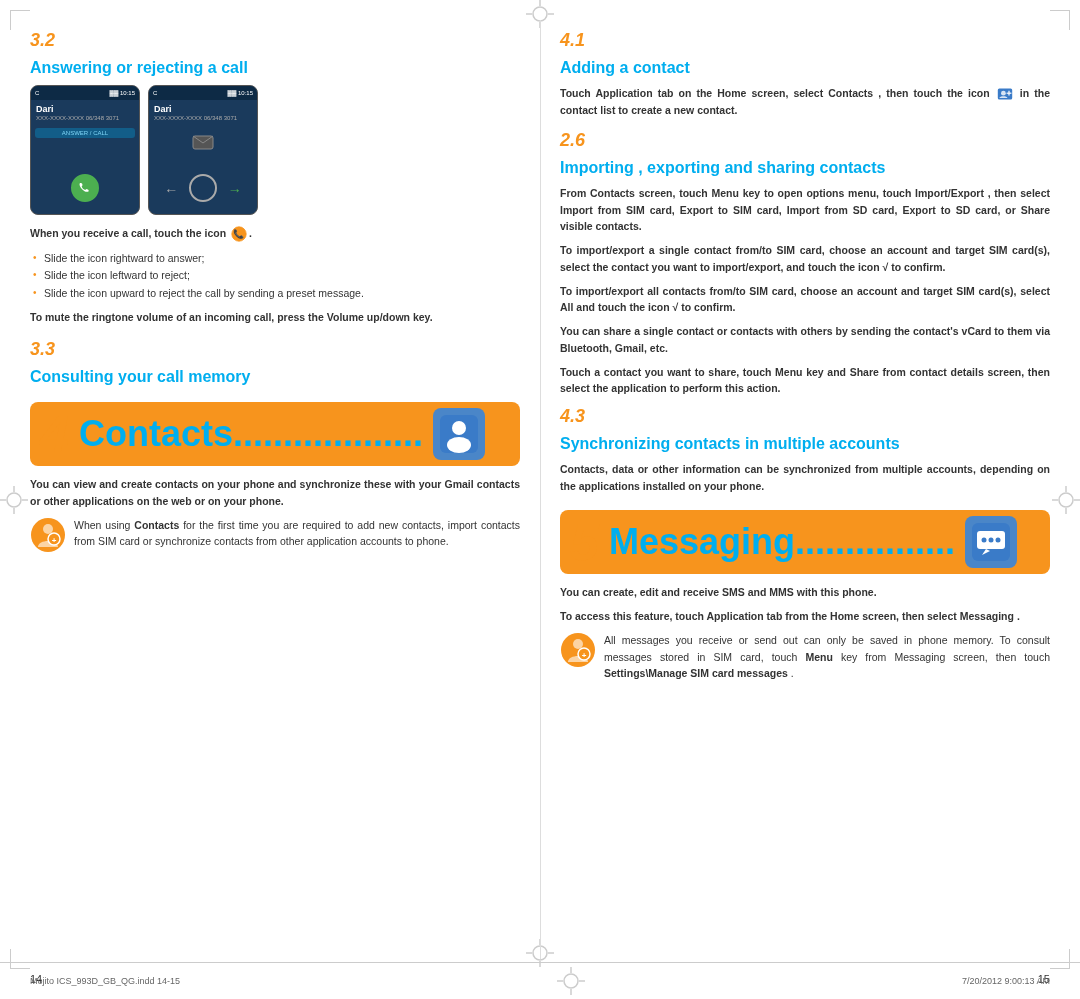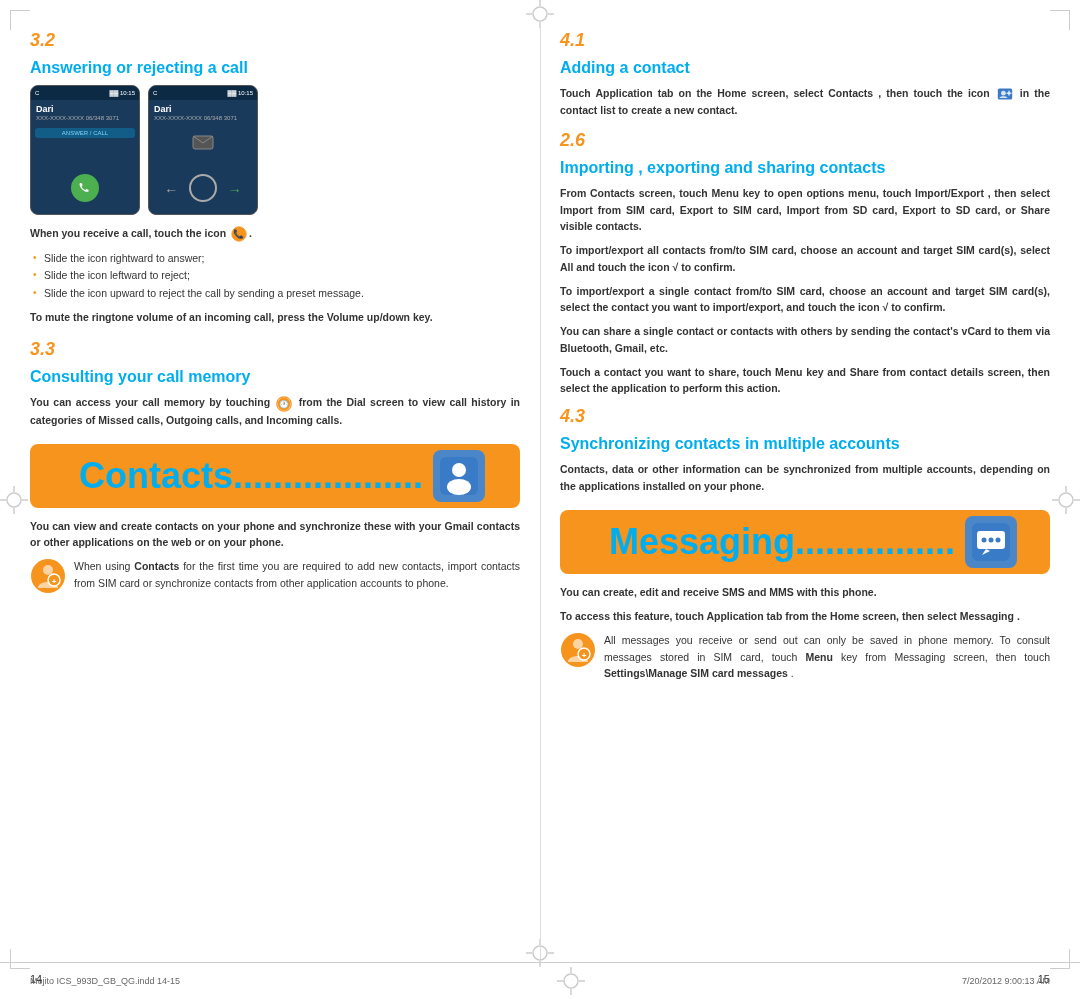--- a/index.html
+++ b/index.html
@@ -474,29 +474,20 @@
         <span>To mute the ringtone volume of an incoming call, press the</span>
         <strong>Volume up/down</strong>
         <span>key.</span>
       </p>
 
       <div class="section-header" style="margin-top:14px;">
         <span class="section-num">3.3</span>
         <span class="section-title">Consulting your call memory</span>
       </div>
 
-      <p class="body-text">
-        <span>You can access your call memory by touching</span>
-        <svg class="inline-icon" viewBox="0 0 20 20">
-          <circle cx="10" cy="10" r="9" fill="none" stroke="#f7941d" stroke-width="1.5"></circle>
-          <circle cx="10" cy="10" r="8" fill="#f7941d"></circle>
-          <text x="10" y="14" text-anchor="middle" font-size="10" fill="white">🕐</text>
-        </svg>
-        <span>from the Dial screen to view call history in categories of Missed calls, Outgoing calls, and Incoming calls.</span>
-      </p>
 
       <div class="chapter-banner">
         <span class="chapter-num-large">4</span>
         <span class="chapter-title-large">Contacts...................</span>
         <div class="contacts-icon-box">
           <svg width="38" height="38" viewBox="0 0 38 38">
             <rect width="38" height="38" rx="6" fill="#3a7bc8"></rect>
             <circle cx="19" cy="13" r="7" fill="white"></circle>
             <ellipse cx="19" cy="30" rx="12" ry="8" fill="white"></ellipse>
           </svg>
@@ -556,27 +547,27 @@
         <span>key to open options menu, touch</span>
         <strong>Import/Export</strong>
         <span>, then select</span>
         <strong>Import from SIM card</strong><span>,</span>
         <strong>Export to SIM card</strong><span>,</span>
         <strong>Import from SD card</strong><span>,</span>
         <strong>Export to SD card</strong><span>, or</span>
         <strong>Share visible contacts</strong><span>.</span>
       </p>
 
+      <p class="body-text">To import/export a single contact from/to SIM card, choose an account and target SIM card(s), select the contact you want to import/export, and touch the icon √ to confirm.</p>
+
       <p class="body-text">
         <span>To import/export all contacts from/to SIM card, choose an account and target SIM card(s), select</span>
         <strong>All</strong>
         <span>and touch the icon √ to confirm.</span>
       </p>
-
-      <p class="body-text">To import/export a single contact from/to SIM card, choose an account and target SIM card(s), select the contact you want to import/export, and touch the icon √ to confirm.</p>
 
       <p class="body-text">You can share a single contact or contacts with others by sending the contact's vCard to them via Bluetooth, Gmail, etc.</p>
 
       <p class="body-text">
         <span>Touch a contact you want to share, touch</span>
         <strong>Menu</strong>
         <span>key and</span>
         <strong>Share</strong>
         <span>from contact details screen, then select the application to perform this action.</span>
       </p>

